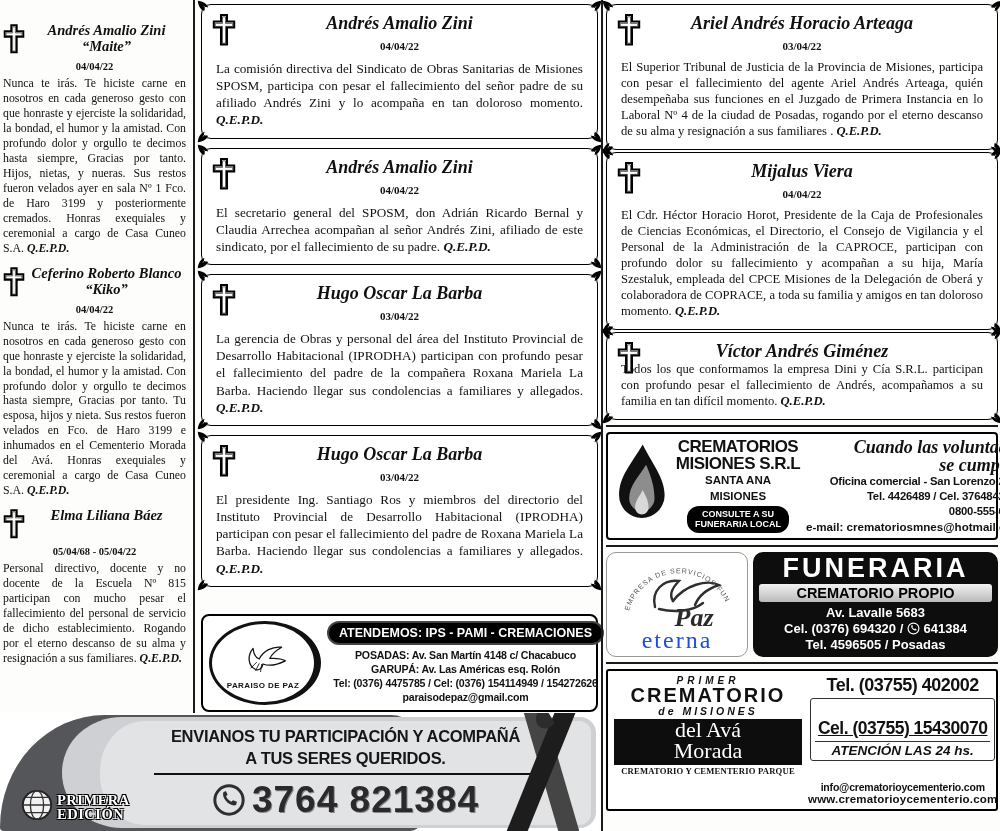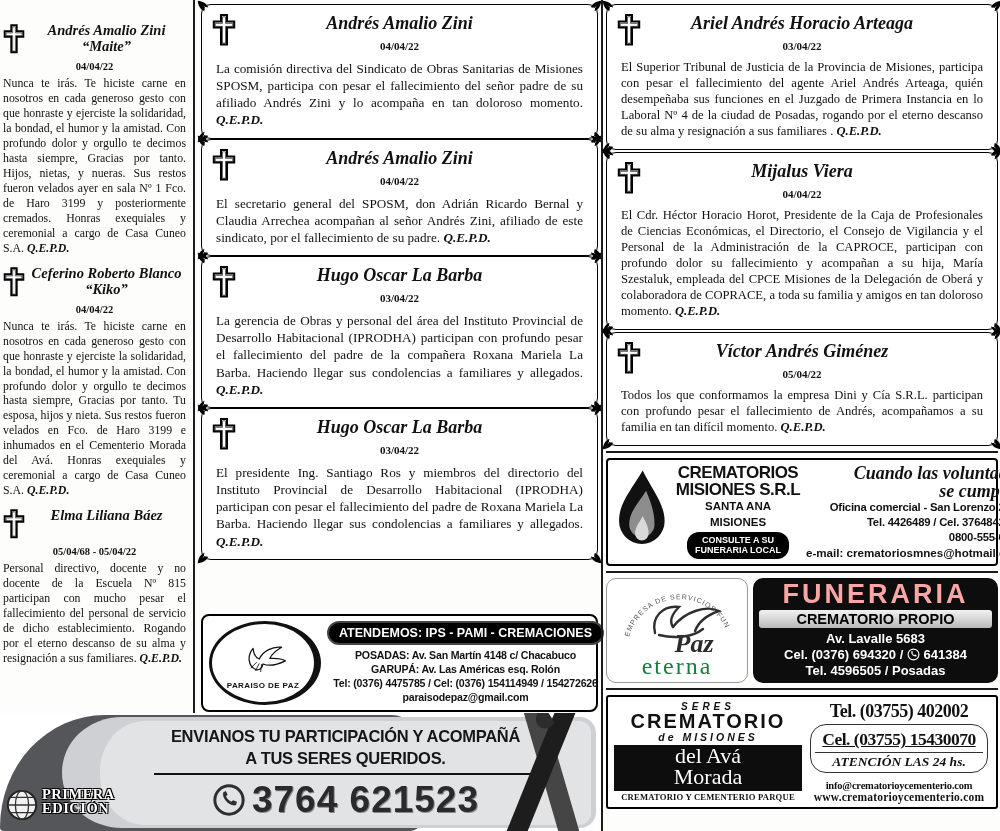--- a/index.html
+++ b/index.html
@@ -18,21 +18,21 @@
   #col-left { position:absolute; left:0; top:2px; width:191px; height:710px; padding:2px 5px 0 3px; overflow:hidden;margin-top:18px; }
   .obit { position:relative; margin-bottom:9px; }
   .obit-head { position:relative; padding:0 2px 0 26px; min-height:34px; }
   .obit .cross { position:absolute; left:0; top:1px; width:22px; height:32px; }
   .obit-name { font-style:italic; font-weight:bold; font-size:14.5px; line-height:1.12; text-align:center; }
   .obit-date { text-align:center; font-weight:bold; font-size:10.5px; margin:5px 0 4px; }
   .obit-body { font-size:11.8px; line-height:1.27; text-align:justify; }
   .qepd { font-weight:bold; font-style:italic; }
 
   
-  #col-mid { position:absolute; left:201px; top:4px; width:397px; height:708px; display:flex; flex-direction:column; gap:0; }
+  #col-mid { position:absolute; left:201px; top:4px; width:397px; height:708px; display:flex; flex-direction:column; gap:9px; }
   #col-right { position:absolute; left:606px; top:4px; width:392px; height:827px; display:flex; flex-direction:column; gap:2px; }
   .nbox { position:relative; border:1.6px solid #000; border-radius:10px; padding:8px 14px 9px; background:#fff; }
   .nbox .cross { position:absolute; left:10px; top:7px; width:24px; height:36px; }
   .n-name { font-style:italic; font-weight:bold; font-size:18px; text-align:center; padding:0 30px; }
   .n-date { text-align:center; font-weight:bold; font-size:11px; margin:6px 0 8px; }
   .n-body { font-size:13.2px; line-height:1.3; text-align:justify; }
   #col-right .n-body { font-size:12.6px; line-height:1.27; }
   .orn { position:absolute; width:15px; height:15px; color:#000; }
   .orn-tl { top:-5px; left:-5px; }
   .orn-tr { top:-5px; right:-5px; transform:rotate(90deg); }
@@ -62,56 +62,56 @@
   .cm-tag { font-family:"Liberation Serif", serif; font-style:italic; font-weight:bold; font-size:18px; line-height:1.0; text-align:right; }
   .cm-line { font-weight:bold; font-size:11.3px; line-height:1.35; text-align:right; letter-spacing:-0.2px; white-space:nowrap; }
   .cm-email { font-weight:bold; font-size:11.6px; text-align:right; margin-top:auto; white-space:nowrap; }
 
   
   .ad-fun { display:flex; gap:5px; min-height:96px; }
   .pe-card { flex:0 0 142px; border:1.5px solid #999; border-radius:10px; background:#fff; position:relative;
              display:flex; flex-direction:column; align-items:center; justify-content:flex-end; padding-bottom:4px; overflow:hidden; }
   .pe-card svg.swan { position:absolute; top:2px; left:8px; width:126px; height:64px; }
   .pe-script { font-family:"Liberation Serif", serif; font-style:italic; font-weight:bold; font-size:26px; color:#2b2b2b; line-height:.8; margin-right:-34px; }
-  .pe-word { font-family:"Liberation Serif", serif; font-size:24px; color:#15803d; letter-spacing:2px; line-height:1; }
+  .pe-word { font-family:"Liberation Serif", serif; font-size:24px; color:#1d4ed8; letter-spacing:2px; line-height:1; }
   .pe-panel { flex:1; background:#0d0d0d; border-radius:10px; color:#fff; text-align:center; padding:3px 6px 4px; font-family:"Liberation Sans", sans-serif; }
-  .pe-title { font-weight:bold; font-size:27px; letter-spacing:3px; line-height:1.0; color:#fca5a5; }
+  .pe-title { font-weight:bold; font-size:27px; letter-spacing:3px; line-height:1.0; color:#ffffff; }
   .pe-bar { background:linear-gradient(180deg,#f2f2f2,#b9b9b9); color:#000; font-weight:bold; font-size:14.5px; border-radius:3px; margin:2px 0 3px; padding:1px 0; }
   .pe-line { font-weight:bold; font-size:13px; line-height:1.25; white-space:nowrap; }
   .pe-line svg { width:13px; height:13px; vertical-align:-2px; }
 
   
   .ad-primer { border:2px solid #000; border-radius:3px; background:#fff; display:flex; gap:6px; padding:4px 6px; min-height:98px; }
   .pc-left { flex:0 0 188px; text-align:center; }
   .pc-top { font-style:italic; font-weight:bold; font-size:10px; letter-spacing:4px; font-family:"Liberation Sans", sans-serif; }
   .pc-name { font-weight:bold; font-size:20px; letter-spacing:2px; line-height:.95; font-family:"Liberation Sans", sans-serif; }
   .pc-sub { font-style:italic; font-weight:bold; font-size:10.5px; letter-spacing:3px; font-family:"Liberation Sans", sans-serif; }
   .pc-brand { background:#0d0d0d; color:#fff; margin:2px 0 1px; padding:1px 0 3px; }
   .pc-brand div { font-family:"Liberation Serif", serif; font-size:22px; line-height:.95; }
   .pc-caption { font-size:8.6px; font-weight:bold; letter-spacing:.2px; }
-  .pc-right { flex:1; text-align:center; font-family:Liberation Serif, serif; display:flex; flex-direction:column; }
+  .pc-right { flex:1; text-align:center; font-family:Liberation Sans, sans-serif; display:flex; flex-direction:column; }
   .pc-tel { font-weight:bold; font-size:18px; letter-spacing:-0.5px; }
-  .pc-celbox { border:1.5px solid #333; border-radius:16px; padding:4px 4px 2px; margin:2px 2px 7px; }
+  .pc-celbox { border:1.5px solid #333; border-radius:3px; padding:19px 4px 2px; margin:2px 2px 20px; }
   .pc-cel { font-weight:bold; font-size:17.5px; letter-spacing:-0.5px; text-decoration:underline; border-bottom:1px solid #333; padding-bottom:2px; }
   .pc-hours { font-style:italic; font-weight:bold; font-size:13.5px; margin-top:1px; }
   .pc-email { font-size:10.5px; font-weight:bold; letter-spacing:-0.2px; }
   .pc-web { font-weight:bold; font-size:11.5px; letter-spacing:.2px; }
 
   
   #banner { position:absolute; left:0; top:713px; width:599px; height:118px; background:#fff; }
   .bn-dark { position:absolute; left:0; top:2px; bottom:0; width:420px; background:#55565a; border-radius:110px 30px 10px 4px / 118px 30px 10px 4px; }
   .bn-light { position:absolute; left:62px; top:4px; bottom:3px; right:3px; background:#cfd0d3; border-radius:60px 16px 16px 60px / 55px 16px 16px 55px; }
   .bn-inner { position:absolute; left:100px; top:8px; bottom:6px; right:8px; background:#e2e3e5; border-radius:45px 12px 12px 45px / 50px 12px 12px 50px;
               display:flex; flex-direction:column; align-items:center; justify-content:center; }
   .bn-line { font-family:"Liberation Sans", sans-serif; font-weight:bold; font-size:16.5px; letter-spacing:-0.3px; color:#161616; line-height:1.35; }
   .bn-rule { width:78%; height:2.5px; background:#111; margin:3px 0 4px; }
   .bn-phone-row { display:flex; align-items:center; gap:6px; color:#2e2e2e; }
   .bn-phone-row svg { width:34px; height:34px; }
   .bn-phone { font-family:"Liberation Sans", sans-serif; font-weight:bold; font-size:37px; letter-spacing:1px; color:#2a2a2c; text-shadow:1px 1px 0 #888; }
-  .bn-logo { position:absolute; left:5px; bottom:9px; display:flex; align-items:flex-start; gap:3px; }
+  .bn-logo { position:absolute; left:20px; bottom:9px; display:flex; align-items:flex-end; gap:3px; }
   .bn-logo svg { width:34px; height:34px; }
   .bn-logo-text { color:#fff; font-weight:bold; font-size:14.5px; line-height:.95; letter-spacing:.5px;
                   font-family:"Liberation Serif", serif;
                   text-shadow:-1px -1px 0 #000,1px -1px 0 #000,-1px 1px 0 #000,1px 1px 0 #000; }
   .bn-ribbon { position:absolute; right:14px; top:0; height:100%; width:86px; }
 
   .hidden-defs { position:absolute; width:0; height:0; overflow:hidden; }
 </style>
 </head>
 <body>
@@ -361,21 +361,20 @@
       <svg class="orn orn-br">
           <use href="#sym-orn"></use>
         </svg>
       <svg class="orn orn-bl">
           <use href="#sym-orn"></use>
         </svg>
       <svg class="cross">
           <use href="#sym-cross"></use>
         </svg>
       <div class="n-name">Víctor Andrés Giménez</div>
-      <div class="n-date">05/04/22</div>
       <div class="n-body"><span>Todos los que conformamos la empresa Dini y Cía S.R.L. participan con profundo pesar el fallecimiento de Andrés, acompañamos a su familia en tan difícil momento.</span> <span class="qepd">Q.E.P.D.</span></div>
     </div>
 
     <div class="hrule"></div>
 
     <div class="ad-crema">
       <div class="cm-flame">
           <svg>
             <use href="#sym-flame"></use>
           </svg>
@@ -421,21 +420,21 @@
               <use href="#sym-wa"></use>
             </svg> <span>641384</span></div>
         <div class="pe-line">Tel. 4596505 / Posadas</div>
       </div>
     </div>
 
     <div class="hrule"></div>
 
     <div class="ad-primer">
       <div class="pc-left">
-        <div class="pc-top">SERES</div>
+        <div class="pc-top">PRIMER</div>
         <div class="pc-name">CREMATORIO</div>
         <div class="pc-sub">de MISIONES</div>
         <div class="pc-brand">
           <div>del Avá</div>
           <div>Morada</div>
         </div>
         <div class="pc-caption">CREMATORIO Y CEMENTERIO PARQUE</div>
       </div>
       <div class="pc-right">
         <div class="pc-tel">Tel. (03755) 402002</div>
@@ -453,21 +452,21 @@
     <div class="bn-dark"></div>
     <div class="bn-light"></div>
     <div class="bn-inner">
       <div class="bn-line">ENVIANOS TU PARTICIPACIÓN Y ACOMPAÑÁ</div>
       <div class="bn-line">A TUS SERES QUERIDOS.</div>
       <div class="bn-rule"></div>
       <div class="bn-phone-row">
         <svg viewBox="0 0 24 24">
             <use href="#sym-wa"></use>
           </svg>
-        <span class="bn-phone">3764 621523</span>
+        <span class="bn-phone">3764 821384</span>
       </div>
     </div>
     <svg class="bn-ribbon" viewBox="0 0 90 120" preserveAspectRatio="none">
         <use href="#sym-ribbon"></use>
       </svg>
     <div class="bn-logo">
       <svg viewBox="0 0 36 36">
           <use href="#sym-globe"></use>
         </svg>
       <div class="bn-logo-text">

